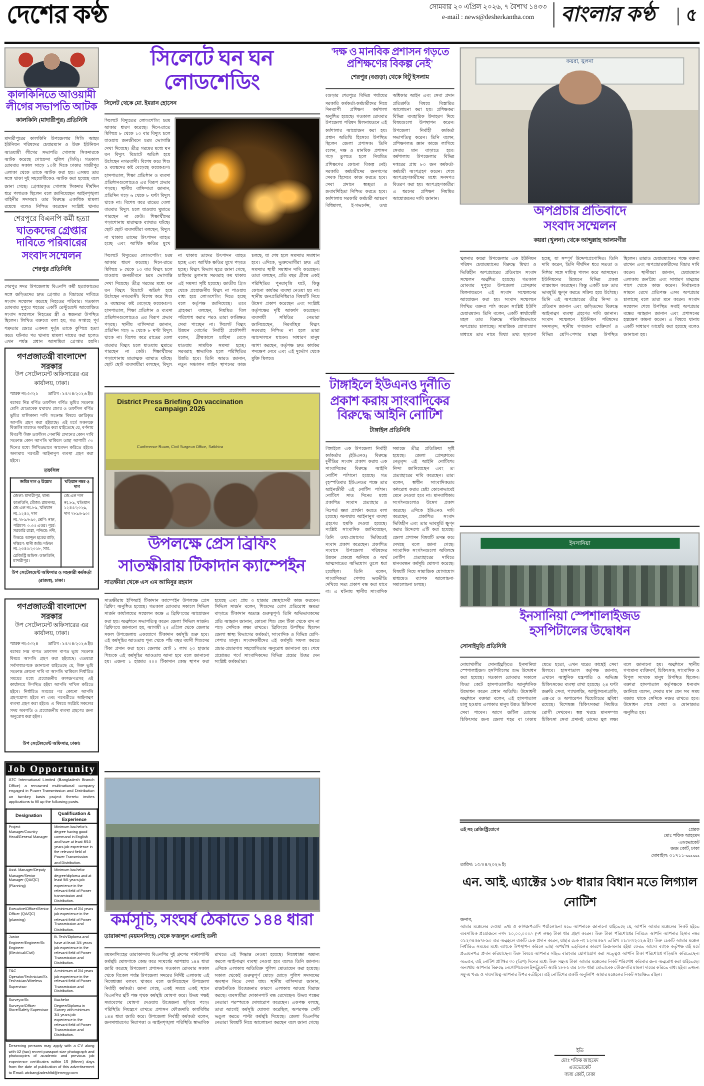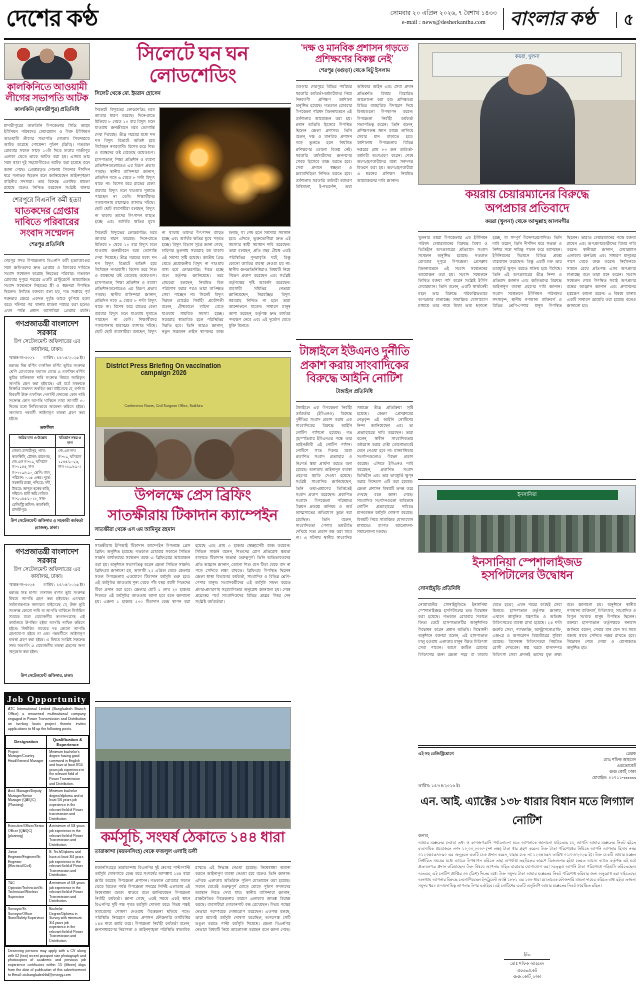--- a/index.html
+++ b/index.html
@@ -20,21 +20,21 @@
     height: 987px;
     position: relative;
     box-sizing: border-box;
     padding: 0 4px;
     background: #fff;
   }
 
   
   .masthead {
     display: flex;
-    align-items: center;
+    align-items: flex-start;
     justify-content: space-between;
     height: 34px;
     padding: 2px 2px 0 2px;
   }
   .mast-left {
     font-family: "Liberation Serif", serif;
     font-size: 23px;
     font-weight: bold;
     letter-spacing: -0.5px;
     line-height: 1;
@@ -88,21 +88,21 @@
   .col { display: flex; flex-direction: column; }
 
   
   .bn {
     font-family: "Liberation Serif", "DejaVu Serif", serif;
   }
   .hl {
     font-weight: bold;
     text-align: center;
     line-height: 1.18;
-    color: #be185d;
+    color: #6d28d9;
     letter-spacing: -0.2px;
   }
   .hl-xl { font-size: 19px; }
   .hl-lg { font-size: 14.5px; }
   .hl-md { font-size: 11.5px; }
   .hl-sm { font-size: 9.5px; }
   .kicker {
     text-align: center;
     font-size: 6.6px;
     line-height: 1.3;
@@ -545,22 +545,22 @@
       <div class="rule-thin"></div>
       <div class="body-text bn cols2" style="height:600px;">টাঙ্গাইলে এক উপজেলা নির্বাহী কর্মকর্তার (ইউএনও) বিরুদ্ধে দুর্নীতির সংবাদ প্রকাশ করায় এক সাংবাদিকের বিরুদ্ধে আইনি নোটিশ পাঠানো হয়েছে। গত বৃহস্পতিবার ইউএনওর পক্ষে তার আইনজীবী এই নোটিশ পাঠান। নোটিশে সাত দিনের মধ্যে প্রকাশিত সংবাদ প্রত্যাহার ও নিঃশর্ত ক্ষমা প্রার্থনা করতে বলা হয়েছে। অন্যথায় আইনানুগ ব্যবস্থা গ্রহণের হুমকি দেওয়া হয়েছে। সংশ্লিষ্ট সাংবাদিক জানিয়েছেন, তিনি তথ্য-প্রমাণের ভিত্তিতেই সংবাদ প্রকাশ করেছেন। প্রকাশিত সংবাদে উপজেলা পরিষদের উন্নয়ন প্রকল্পে অনিয়ম ও অর্থ আত্মসাতের অভিযোগ তুলে ধরা হয়েছিল। তিনি বলেন, সাংবাদিকতা পেশায় ভয়ভীতি দেখিয়ে সত্য প্রকাশ বন্ধ করা যাবে না। এ ঘটনায় স্থানীয় সাংবাদিক সমাজে তীব্র প্রতিক্রিয়া সৃষ্টি হয়েছে। জেলা প্রেসক্লাবের নেতৃবৃন্দ এই আইনি নোটিশের নিন্দা জানিয়েছেন এবং তা প্রত্যাহারের দাবি করেছেন। তারা বলেন, স্বাধীন সাংবাদিকতার কণ্ঠরোধ করার চেষ্টা কোনোভাবেই মেনে নেওয়া হবে না। মানবাধিকার সংগঠনগুলোও উদ্বেগ প্রকাশ করেছে। এদিকে ইউএনও দাবি করেছেন, প্রকাশিত সংবাদ ভিত্তিহীন এবং তার ভাবমূর্তি ক্ষুণ্ন করার উদ্দেশ্যে এটি করা হয়েছে। জেলা প্রশাসন বিষয়টি তদন্ত করে দেখছে বলে জানা গেছে। সাংবাদিক সংগঠনগুলো অবিলম্বে নোটিশ প্রত্যাহারের দাবিতে মানববন্ধন কর্মসূচি ঘোষণা করেছে। বিষয়টি নিয়ে সামাজিক যোগাযোগ মাধ্যমেও ব্যাপক আলোচনা-সমালোচনা চলছে।</div>
 
     </div>
 
     <div class="col col-d">
 
       <div class="photo ph-chair" style="height:150px;">
         <div class="ph-banner-top bn">কয়রা, খুলনা</div>
       </div>
-      <div class="hl hl-md bn" style="margin-top:3px;">কয়রায় চেয়ারম্যানের বিরুদ্ধে</div>
       <div class="hl hl-md bn">অপপ্রচার প্রতিবাদে</div>
+      <div class="hl hl-md bn">সংবাদ সম্মেলন</div>
       <div class="byline bn">কয়রা (খুলনা) থেকে আব্দুল্লাহ আলমগীর</div>
       <div class="rule-thin"></div>
       <div class="body-text bn cols3" style="height:258px;">খুলনার কয়রা উপজেলার এক ইউনিয়ন পরিষদ চেয়ারম্যানের বিরুদ্ধে মিথ্যা ও ভিত্তিহীন অপপ্রচারের প্রতিবাদে সংবাদ সম্মেলন অনুষ্ঠিত হয়েছে। গতকাল রোববার দুপুরে উপজেলা প্রেসক্লাব মিলনায়তনে এই সংবাদ সম্মেলনের আয়োজন করা হয়। সংবাদ সম্মেলনে লিখিত বক্তব্য পাঠ করেন সংশ্লিষ্ট ইউপি চেয়ারম্যান। তিনি বলেন, একটি স্বার্থান্বেষী মহল তার বিরুদ্ধে পরিকল্পিতভাবে অপপ্রচার চালাচ্ছে। সামাজিক যোগাযোগ মাধ্যমে তার নামে মিথ্যা তথ্য ছড়ানো হচ্ছে, যা সম্পূর্ণ উদ্দেশ্যপ্রণোদিত। তিনি দাবি করেন, তিনি দীর্ঘদিন ধরে সততা ও নিষ্ঠার সঙ্গে দায়িত্ব পালন করে আসছেন। ইউনিয়নের উন্নয়নে বিভিন্ন প্রকল্প বাস্তবায়ন করেছেন। কিন্তু একটি চক্র তার ভাবমূর্তি ক্ষুণ্ন করতে সক্রিয় হয়ে উঠেছে। তিনি এই অপপ্রচারের তীব্র নিন্দা ও প্রতিবাদ জানান এবং জড়িতদের বিরুদ্ধে আইনানুগ ব্যবস্থা গ্রহণের দাবি জানান। সংবাদ সম্মেলনে ইউনিয়ন পরিষদের সদস্যবৃন্দ, স্থানীয় গণ্যমান্য ব্যক্তিবর্গ ও বিভিন্ন শ্রেণি-পেশার মানুষ উপস্থিত ছিলেন। তারাও চেয়ারম্যানের পক্ষে বক্তব্য রাখেন এবং অপপ্রচারকারীদের বিচার দাবি করেন। স্থানীয়রা জানান, চেয়ারম্যান এলাকায় জনপ্রিয় এবং সাধারণ মানুষের পাশে থেকে কাজ করেন। নির্বাচনকে সামনে রেখে প্রতিপক্ষ এসব অপপ্রচার চালাচ্ছে বলে তারা মনে করেন। সংবাদ সম্মেলন শেষে উপস্থিত সবাই অপপ্রচার বন্ধের আহ্বান জানান এবং প্রশাসনের হস্তক্ষেপ কামনা করেন। এ বিষয়ে থানায় একটি সাধারণ ডায়েরি করা হয়েছে বলেও জানানো হয়।</div>
 
       <div class="rule-med"></div>
 
       <div class="photo ph-sign" style="height:70px; margin-top:2px;">
         <div class="ph-sign-label bn">ইনসানিয়া</div>
       </div>
       <div class="hl hl-md bn" style="margin-top:3px;">ইনসানিয়া স্পেশালাইজড</div>

